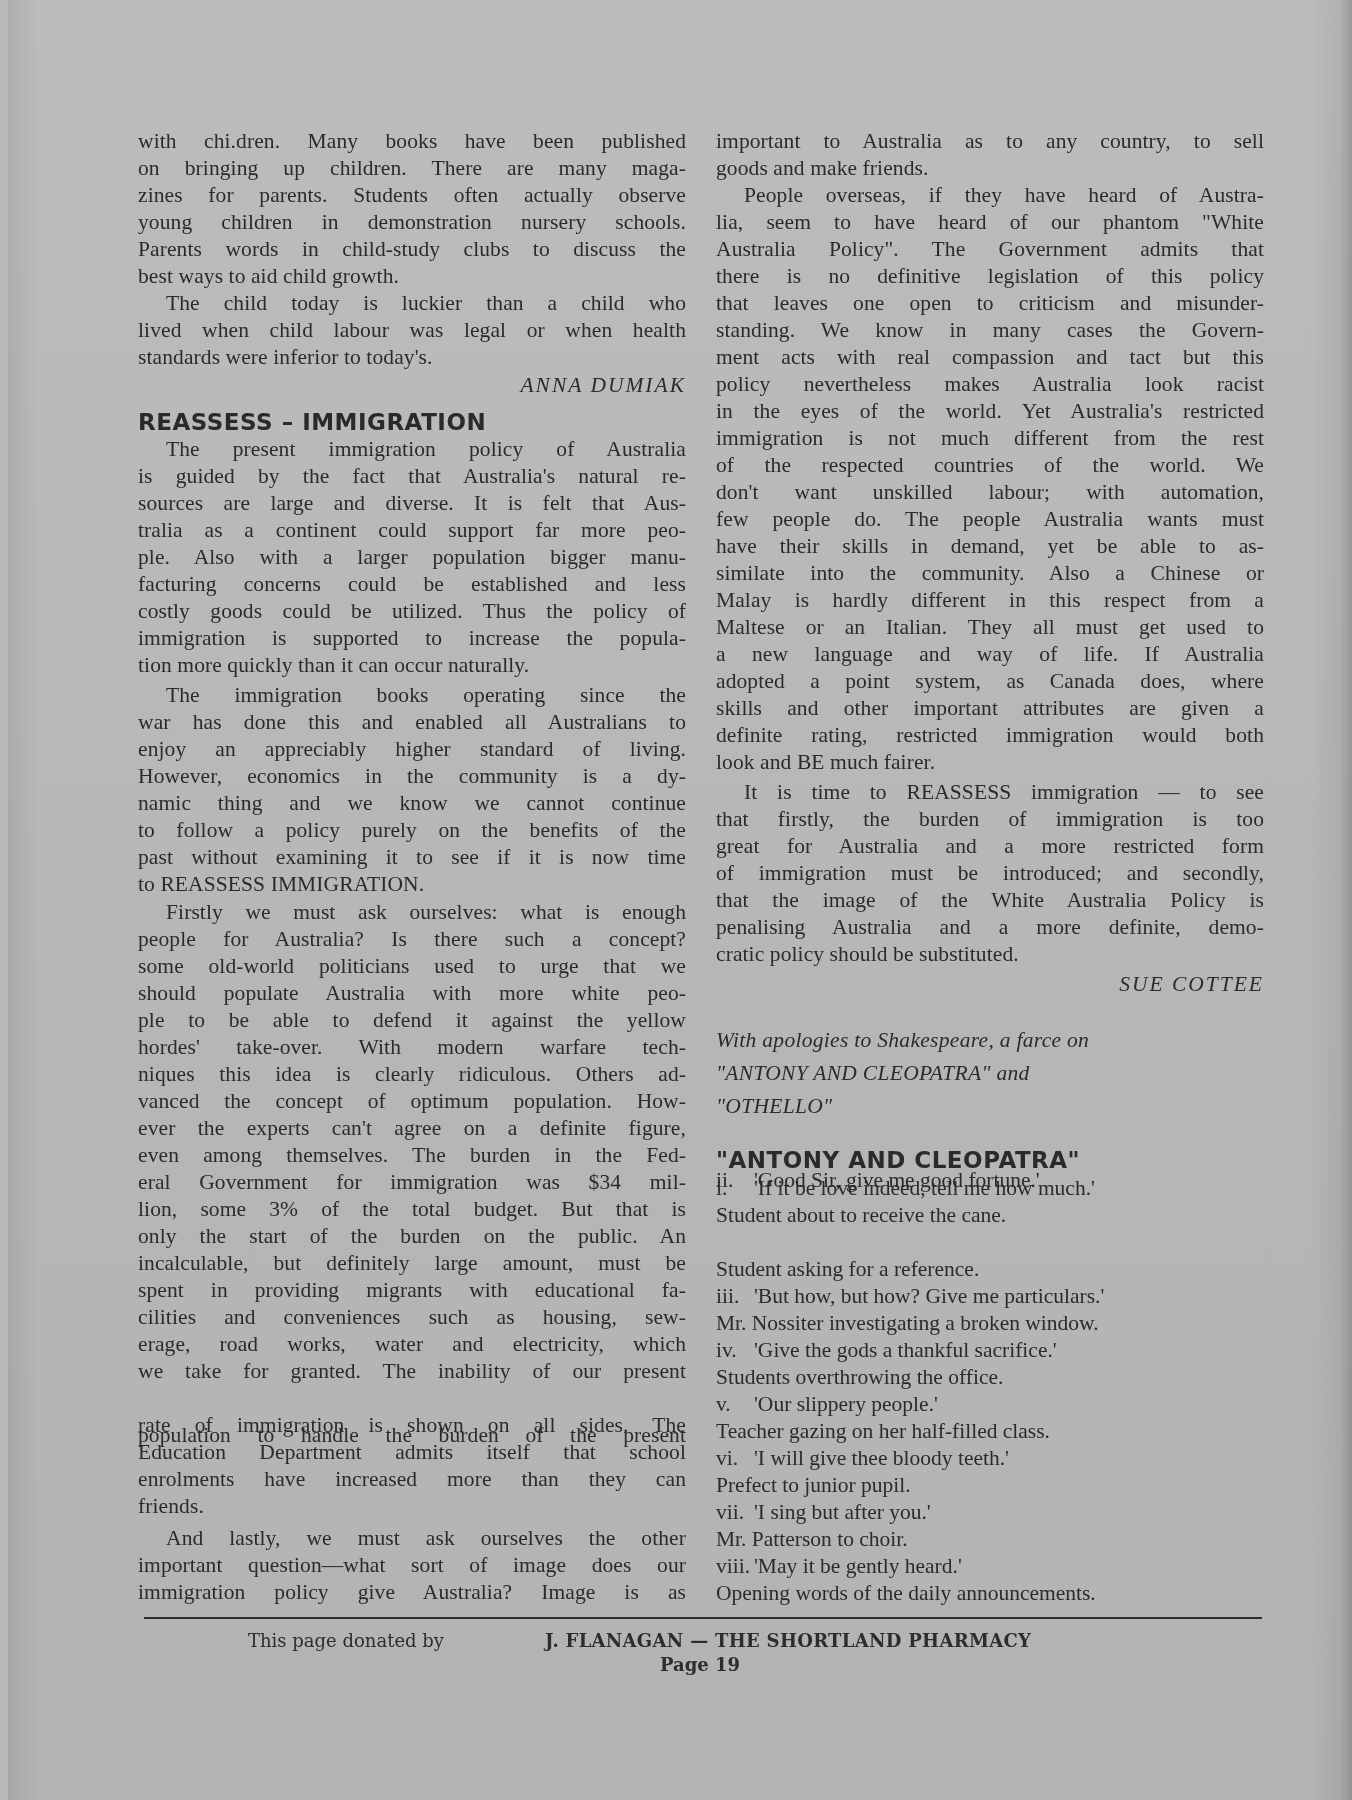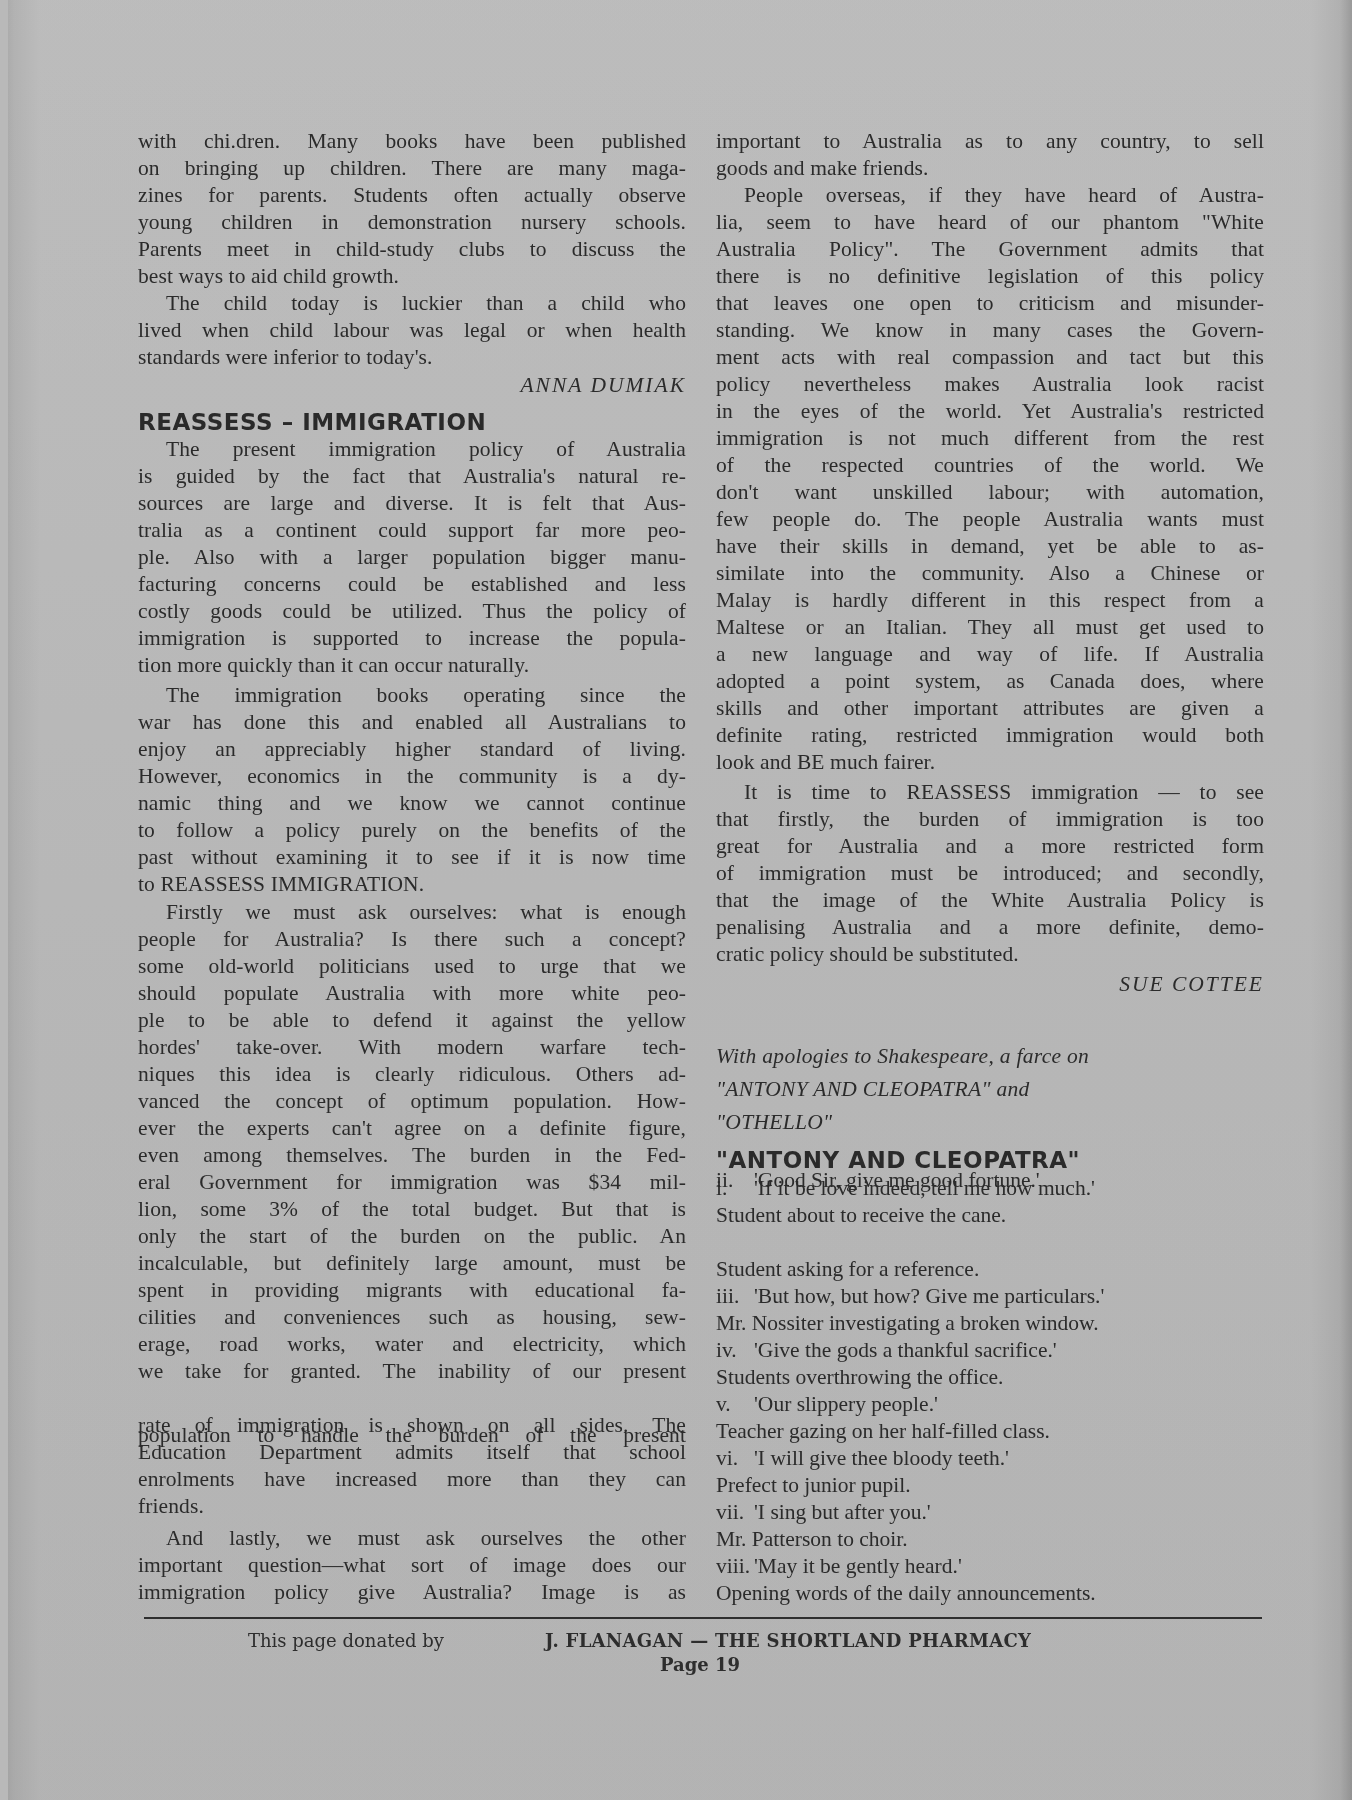--- a/index.html
+++ b/index.html
@@ -26,21 +26,21 @@
   .ln.last { text-align-last: left; }
   .ln.indent { padding-left: 28px; width: 520px; }
   .ln.right { text-align: right; text-align-last: right; font-style: italic; letter-spacing: 2px; }
   .heading {
     position: absolute; left: 0; font-family: "DejaVu Sans", "Liberation Sans", sans-serif;
     font-weight: bold; font-size: 23px; line-height: 30px; letter-spacing: 0.5px; color: #2a2a2a;
     white-space: nowrap;
   }
   .intro {
     position: absolute; left: 0; font-style: italic; font-size: 21.5px; line-height: 30px;
-    white-space: nowrap; letter-spacing: 0.3px; margin-top: 16px;
+    white-space: nowrap; letter-spacing: 0.3px;
   }
   .item {
     position: absolute; left: 0; font-size: 21.5px; line-height: 27px; white-space: nowrap;
   }
   .item .num { display: inline-block; width: 38px; }
   .item .quote { }
   .rule { position: absolute; left: 144px; width: 1118px; top: 1617px; height: 2px; background: #2e2e2e; }
   .footer {
     position: absolute; top: 1630px; left: 0; width: 1352px; font-size: 19px;
     font-family: "DejaVu Serif", "Liberation Serif", serif; color: #2d2d2d;
@@ -53,21 +53,21 @@
 <body>
 
 <div class="spine"></div>
 
 <div class="col col-left">
 
   <div class="ln" style="top:128px">with chi.dren. Many books have been published</div>
   <div class="ln" style="top:155px">on bringing up children. There are many maga-</div>
   <div class="ln" style="top:182px">zines for parents. Students often actually observe</div>
   <div class="ln" style="top:209px">young children in demonstration nursery schools.</div>
-  <div class="ln" style="top:236px">Parents meet in child-study clubs to discuss the</div>
+  <div class="ln" style="top:236px">Parents words in child-study clubs to discuss the</div>
   <div class="ln last" style="top:263px">best ways to aid child growth.</div>
   <div class="ln indent" style="top:290px">The child today is luckier than a child who</div>
   <div class="ln" style="top:317px">lived when child labour was legal or when health</div>
   <div class="ln last" style="top:344px">standards were inferior to today's.</div>
   <div class="ln right" style="top:372px">ANNA DUMIAK</div>
 
   <div class="heading" style="top:407px">REASSESS – IMMIGRATION</div>
 
   <div class="ln indent" style="top:436px">The present immigration policy of Australia</div>
   <div class="ln" style="top:463px">is guided by the fact that Australia's natural re-</div>

